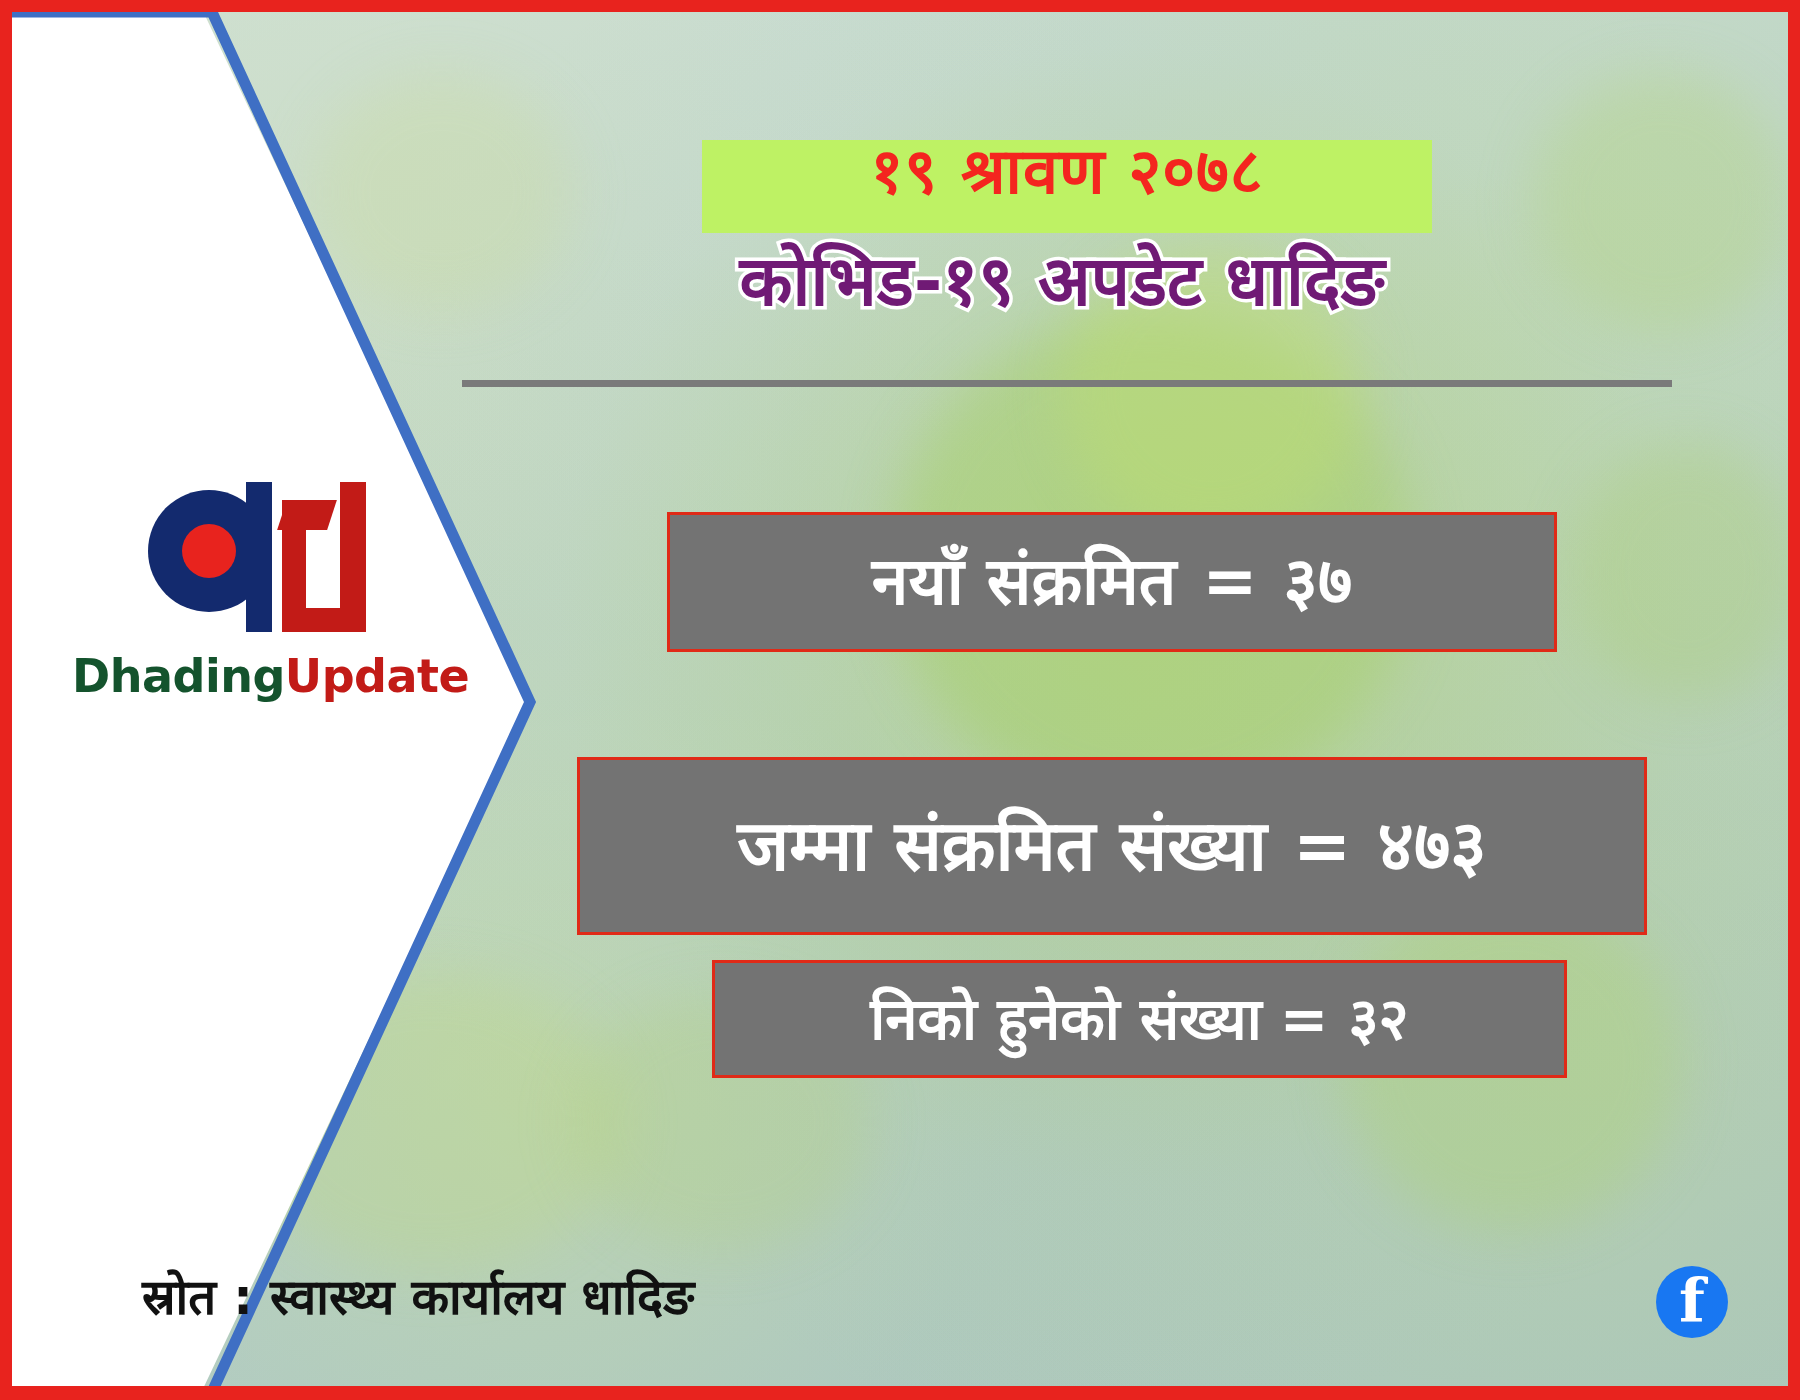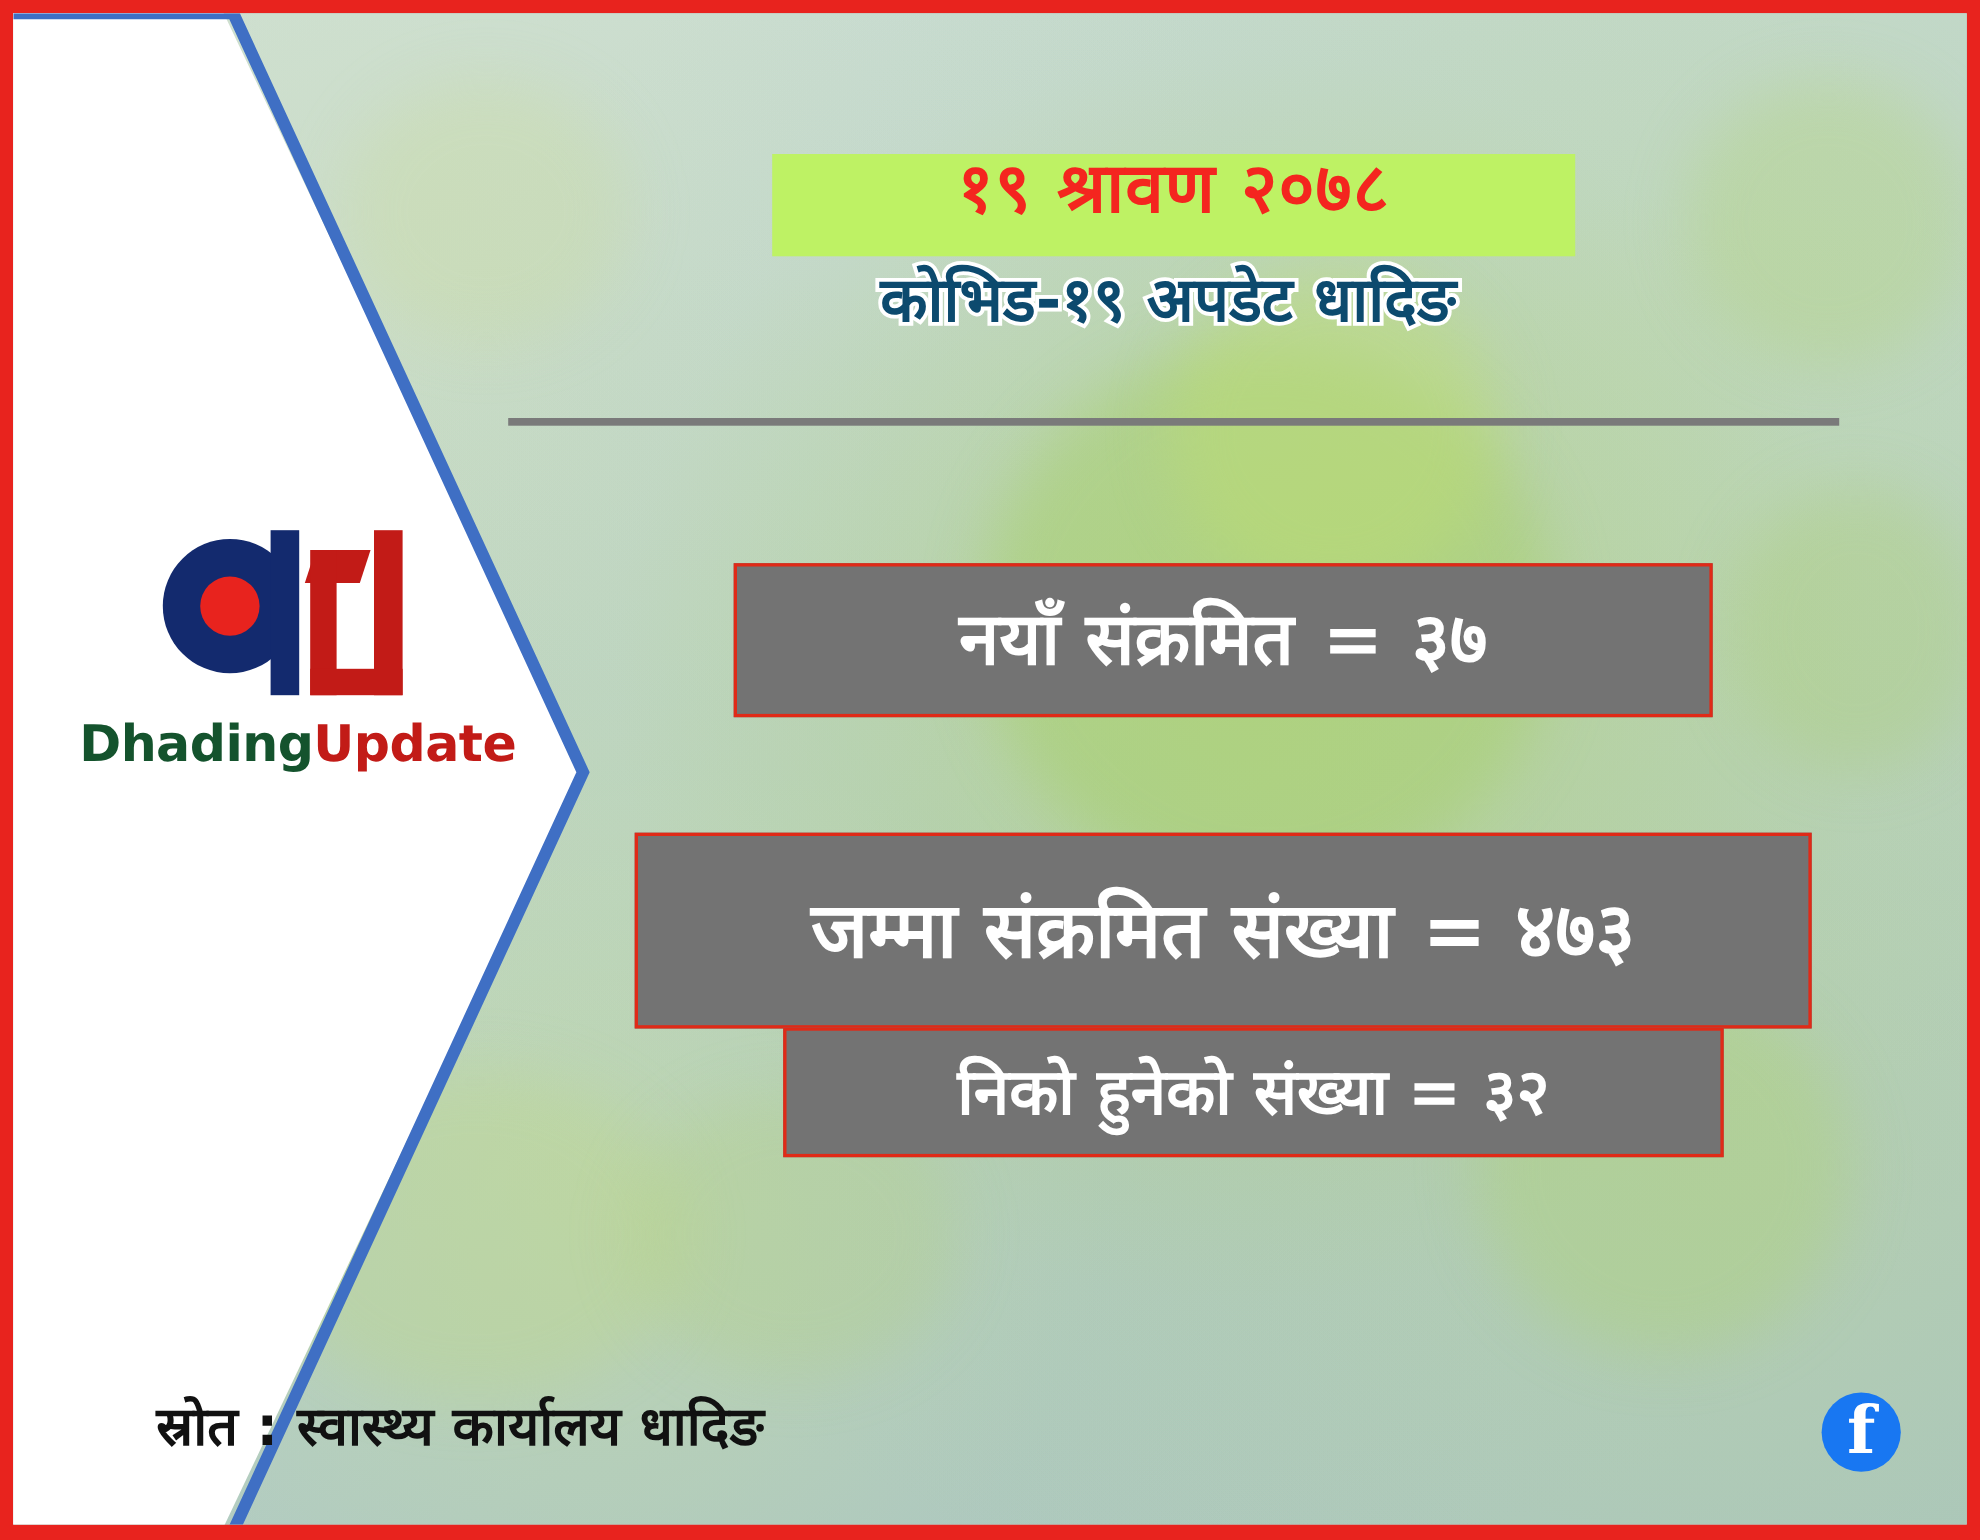--- a/index.html
+++ b/index.html
@@ -144,22 +144,22 @@
 
   
   .headline {
     position: absolute;
     left: 430px; top: 232px;
     width: 1240px;
     text-align: center;
   }
   .headline-text {
     display: inline-block;
-    color: #0c4a6e;
-    font-size: 56px;
+    color: #701a75;
+    font-size: 69px;
     font-weight: 800;
     line-height: 1.08;
     white-space: nowrap;
     -webkit-text-stroke: 7px #ffffff;
     paint-order: stroke fill;
     font-family: "DejaVu Sans", "Liberation Sans", sans-serif;
   }
   .headline-rule {
     position: absolute;
     left: 450px; top: 368px;
@@ -186,21 +186,21 @@
     left: 655px; top: 500px;
     width: 890px; height: 140px;
     font-size: 66px;
   }
   .stat-total {
     left: 565px; top: 745px;
     width: 1070px; height: 178px;
     font-size: 70px;
   }
   .stat-rec {
-    left: 700px; top: 922px;
+    left: 700px; top: 948px;
     width: 855px; height: 118px;
     font-size: 58px;
   }
   .stat-rec .label { margin-right: 18px; }
   .stat-rec .eq { margin-right: 20px; }
 
   
   .source {
     position: absolute;
     left: 130px; bottom: 58px;

